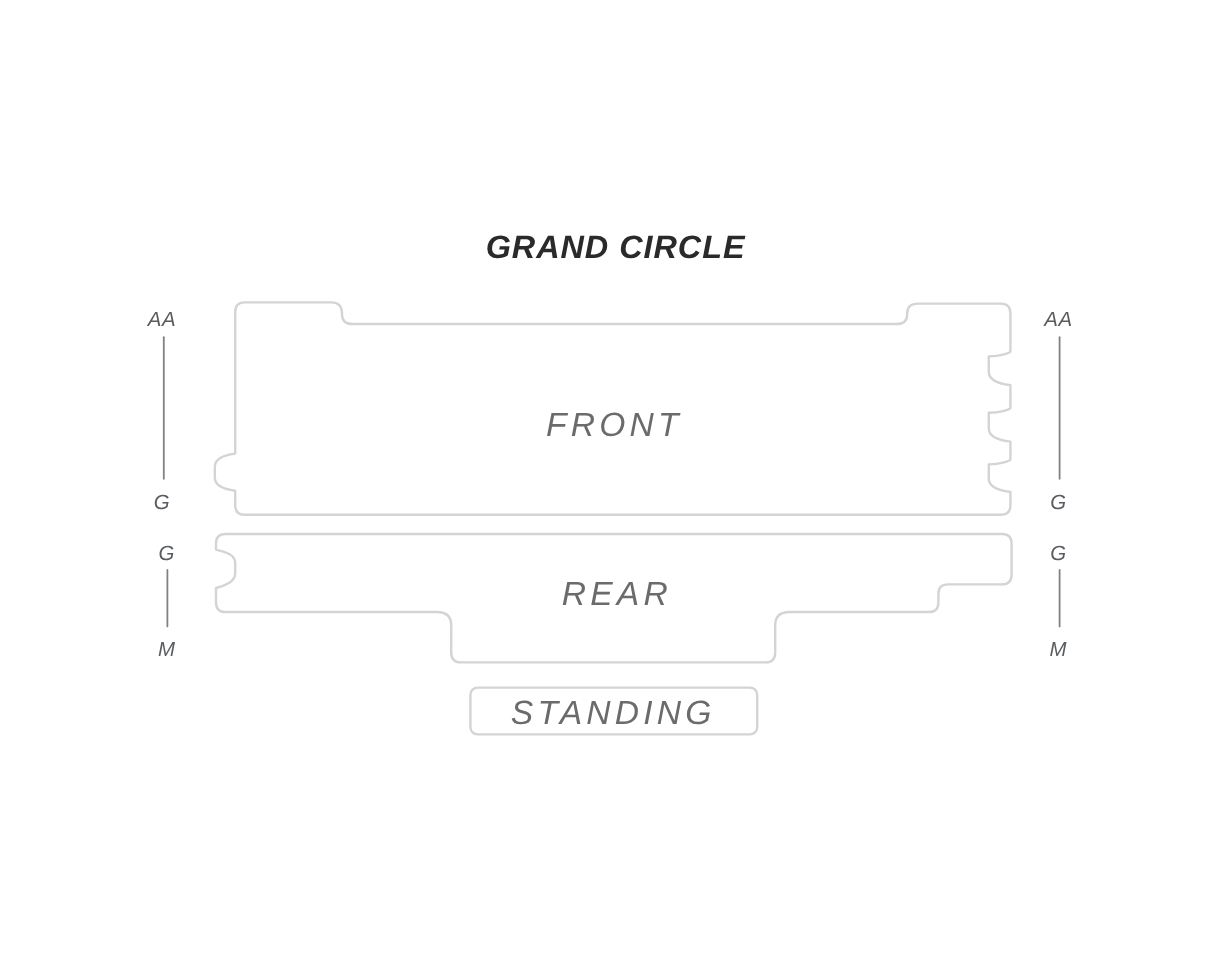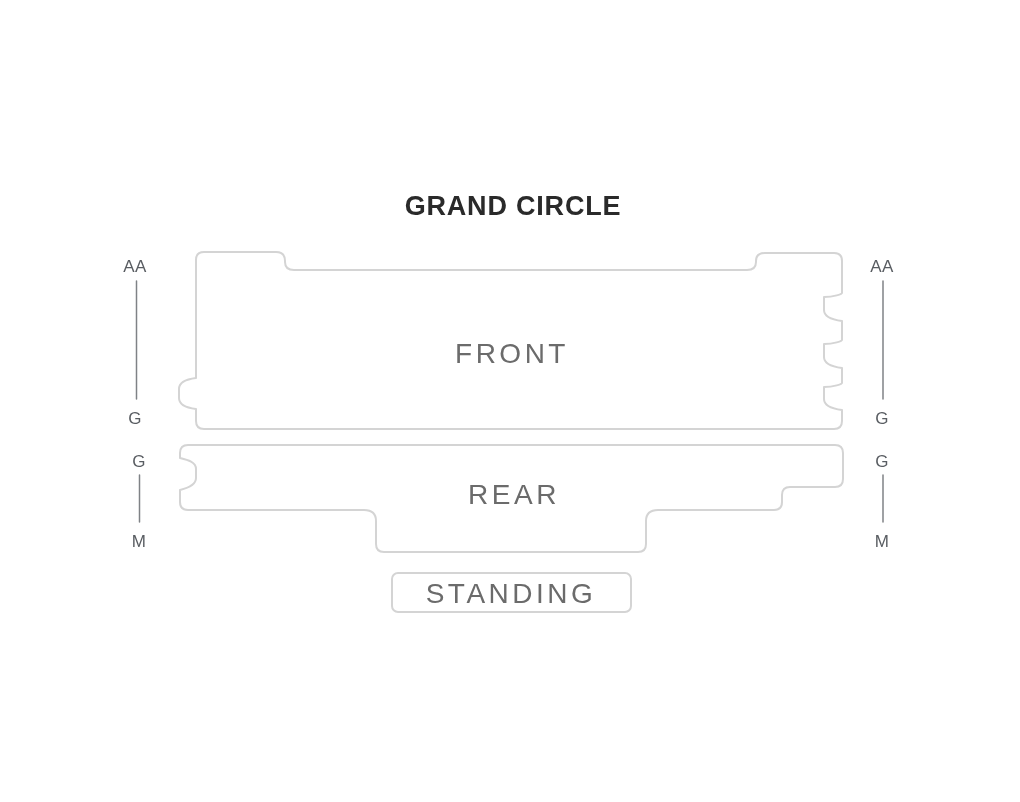--- a/index.html
+++ b/index.html
@@ -7,20 +7,21 @@
     padding: 0;
     background: #ffffff;
     font-family: "Liberation Sans", sans-serif;
   }
   .stage-wrap {
     position: relative;
     width: 1020px;
     height: 802px;
     background: #ffffff;
     overflow: hidden;
+    font-style: italic;
   }
   svg.seat-map { display: block; }
   .outline {
     fill: #ffffff;
     stroke: #d4d4d4;
     stroke-width: 2;
     stroke-linejoin: round;
   }
   .marker-line {
     stroke: #7f8286;

